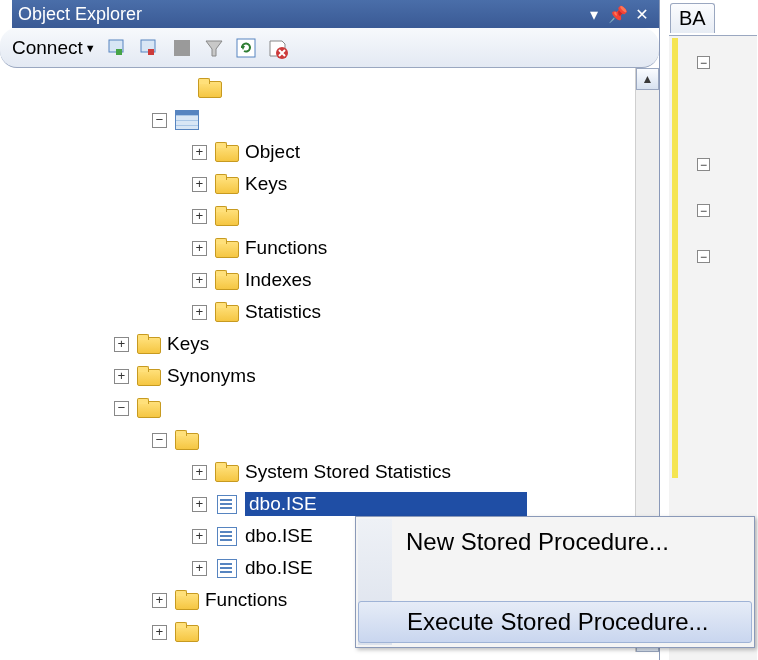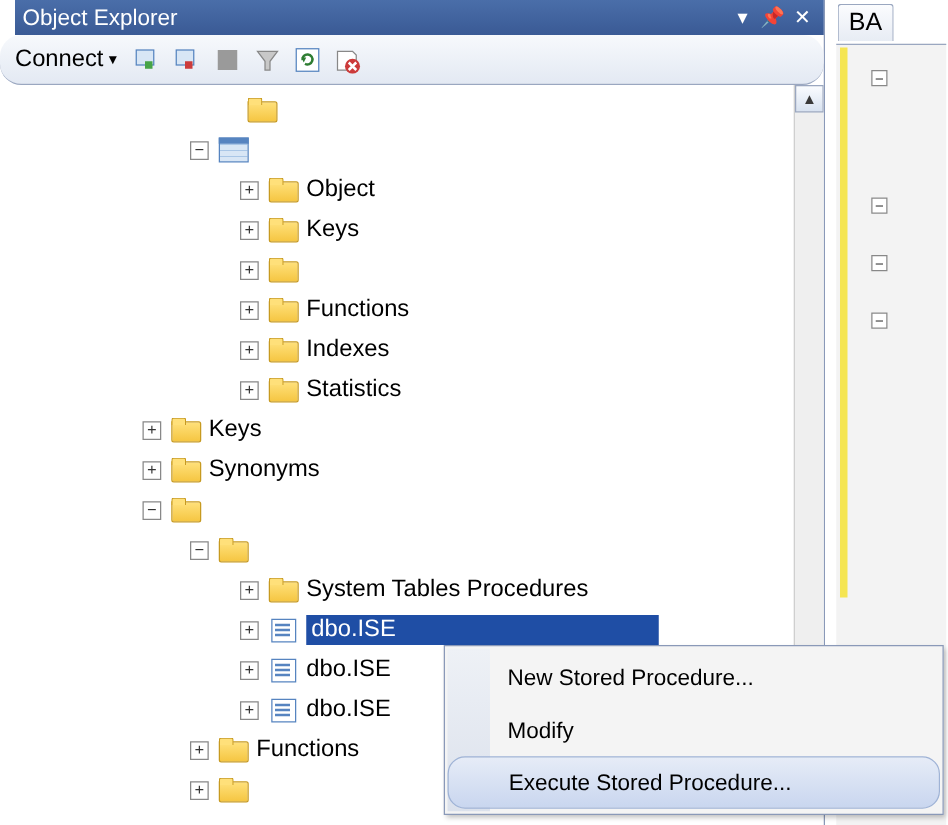--- a/index.html
+++ b/index.html
@@ -132,24 +132,24 @@
     padding: 4px 2px;
     z-index: 50;
   }
   .ctxmenu .strip {
     position:absolute; left:2px; top:2px; bottom:2px; width:34px;
     background: linear-gradient(#eef1f6,#dbe1ec);
   }
   .ctxitem {
     position: relative; height: 42px;
     display: flex; align-items: center;
-    padding-left: 48px; font-size: 18px;
+    padding-left: 48px; font-size: 24px;
     z-index: 1;
   }
-  .ctxitem.hl { background: linear-gradient(#e6ecf7,#c9d6ef); border: 1px solid #9fb3d6; border-radius: 14px; }
+  .ctxitem.hl { background: linear-gradient(#e6ecf7,#c9d6ef); border: 1px solid #9fb3d6; border-radius: 3px; margin-top: 38px; }
   .rightstrip {
     position: absolute; left: 666px; top:0; width:92px; height:660px;
     background:#fff;
   }
   .tabhdr {
     position:absolute; left:4px; top:3px; height:30px;
     display:flex; align-items:center; font-size:20px;
     border:1px solid #9aa7c0; border-bottom:none;
     background:linear-gradient(#fbfcfe,#e7ecf4);
     padding:0 8px 0 8px; border-radius:3px 3px 0 0;
@@ -292,21 +292,21 @@
       <div class="row">
         <span class="ind" style="width:152px"></span>
         <span class="exp">−</span>
         <span class="folder"></span>
       </div>
 
       <div class="row">
         <span class="ind" style="width:192px"></span>
         <span class="exp">+</span>
         <span class="folder"></span>
-        <span class="label">System Tables Procedures</span>
+        <span class="label">System Stored Statistics</span>
       </div>
 
       <div class="row sel">
         <span class="ind" style="width:192px"></span>
         <span class="exp">+</span>
         <span class="procico"></span>
         <span class="label">dbo.ISE</span>
       </div>
       <div class="row">
         <span class="ind" style="width:192px"></span>
@@ -339,23 +339,20 @@
       <div class="scroll-up">▲</div>
       <div class="scroll-down">▼</div>
     </div>
   </div>
 </div>
 
 <div class="ctxmenu">
   <div class="strip"></div>
   <div class="ctxitem">
     <span>New Stored Procedure...</span>
-  </div>
-  <div class="ctxitem">
-    <span>Modify</span>
   </div>
   <div class="ctxitem hl">
     <span>Execute Stored Procedure...</span>
   </div>
 </div>
 
 <div class="rightstrip">
   <div class="tabhdr">
     <span>BA</span>
   </div>

